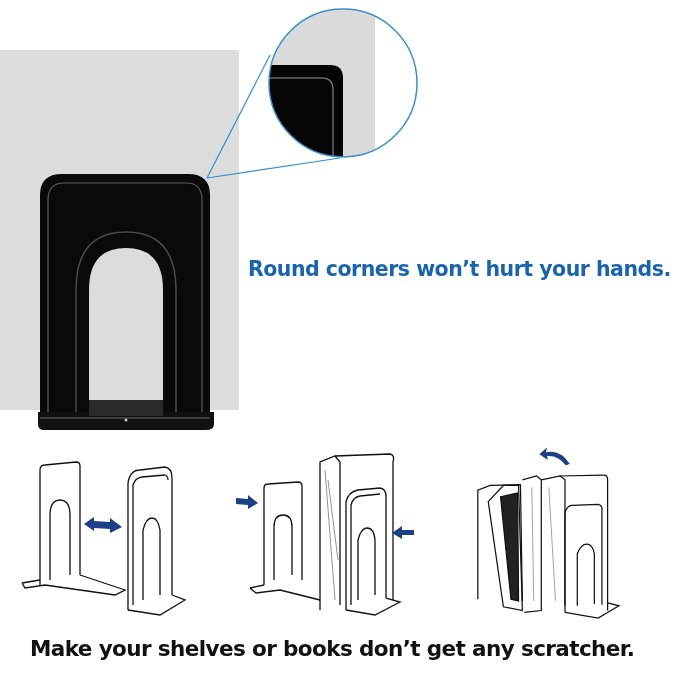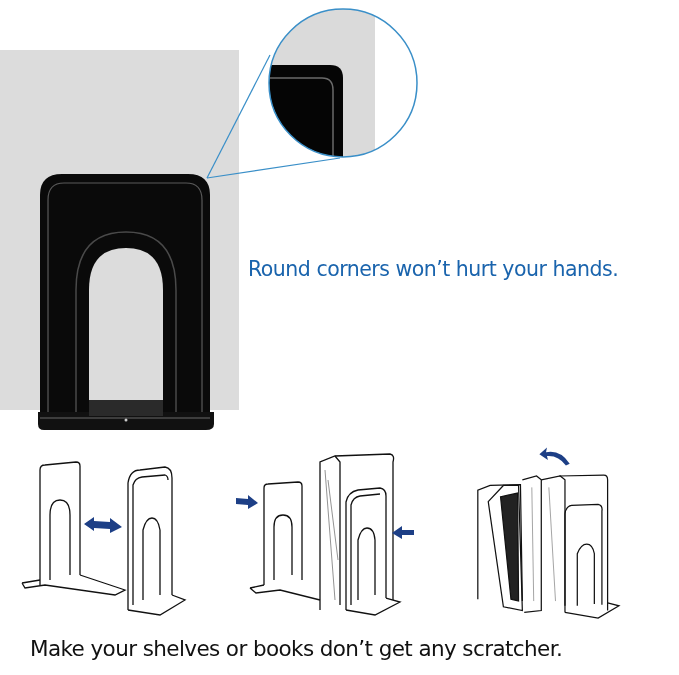--- a/index.html
+++ b/index.html
@@ -3,27 +3,27 @@
 <meta charset="utf-8">
 <style>
   * { box-sizing: border-box; margin: 0; padding: 0; }
   html, body { width: 679px; height: 675px; background: #ffffff; overflow: hidden; }
   body { position: relative; font-family: "Liberation Sans", "DejaVu Sans", sans-serif; }
   .abs { position: absolute; }
   .panel { left: 0; top: 50px; width: 239px; height: 360px; background: #dcdcdc; }
   .hero-svg { left: 0; top: 0; width: 679px; height: 440px; }
   .caption-top {
     left: 248px; top: 257px; width: 430px;
-    font-family: "DejaVu Sans", sans-serif; font-weight: normal;
+    font-family: "DejaVu Sans", sans-serif; font-weight: bold;
     font-size: 20.5px; letter-spacing: -0.5px; color: #1a64ad; white-space: nowrap;
   }
   .illus { top: 440px; height: 180px; }
   .caption-bottom {
     left: 30px; top: 636px; width: 640px;
-    font-family: "DejaVu Sans", sans-serif; font-weight: normal;
+    font-family: "DejaVu Sans", sans-serif; font-weight: bold;
     font-size: 21.5px; letter-spacing: -0.6px; color: #111111; white-space: nowrap;
   }
 </style>
 </head>
 <body>
 
 <div class="abs panel"></div>
 
 <svg class="abs hero-svg" viewBox="0 0 679 440">
 

